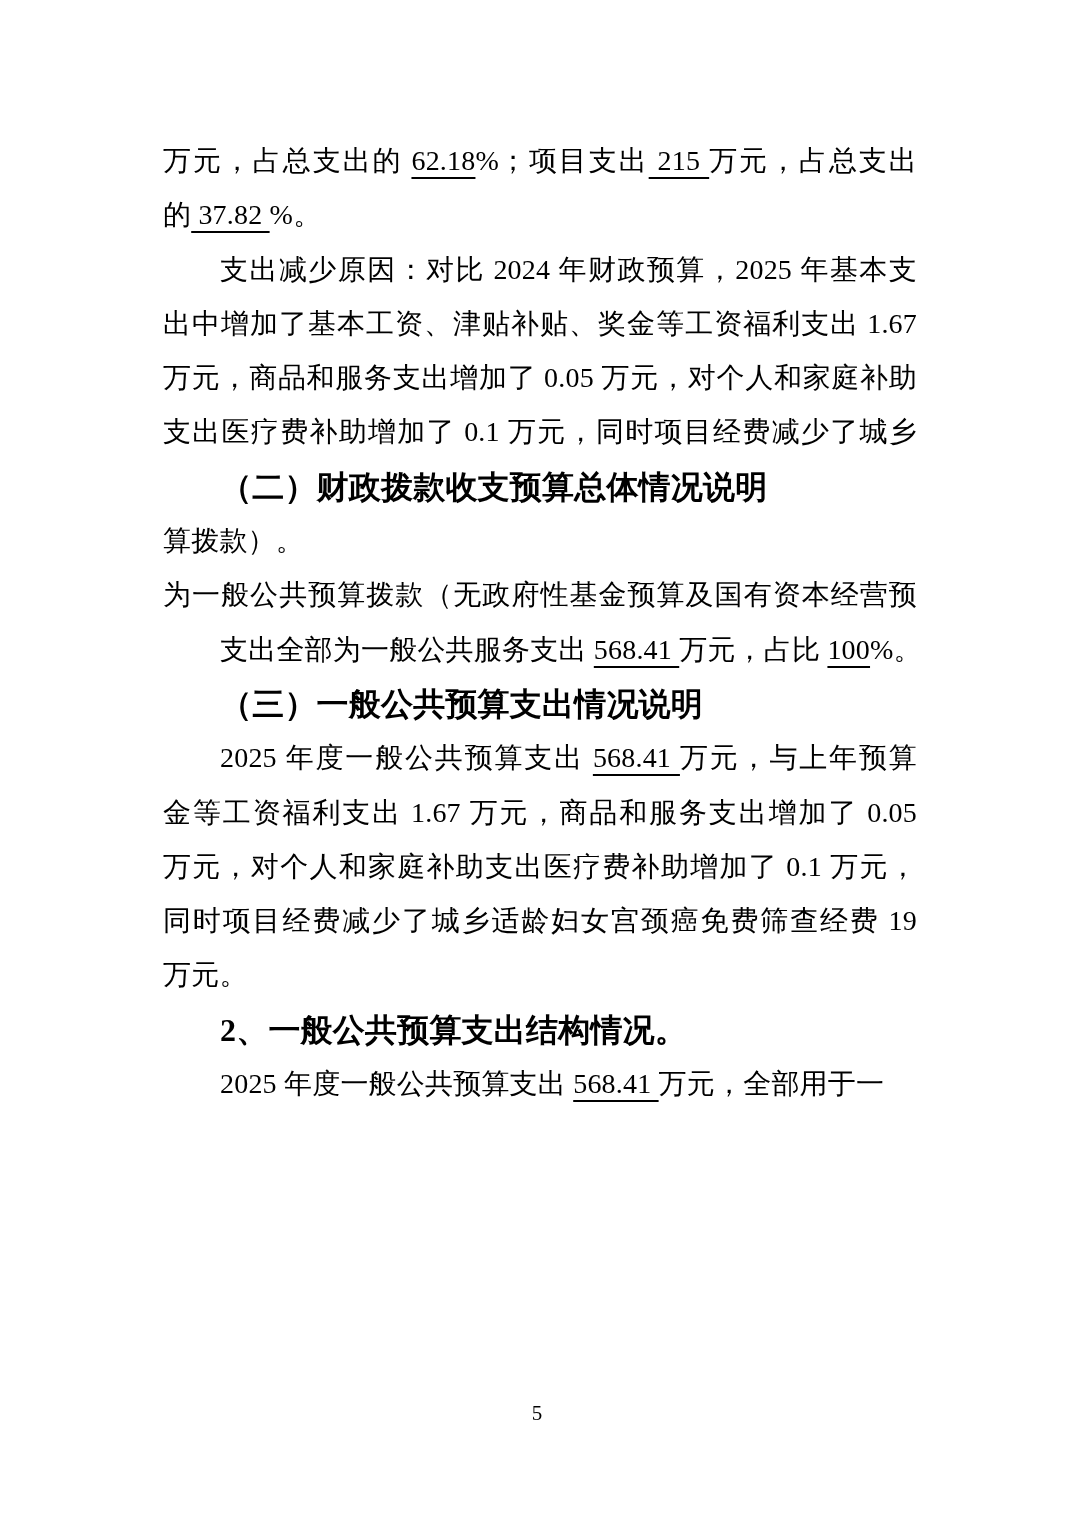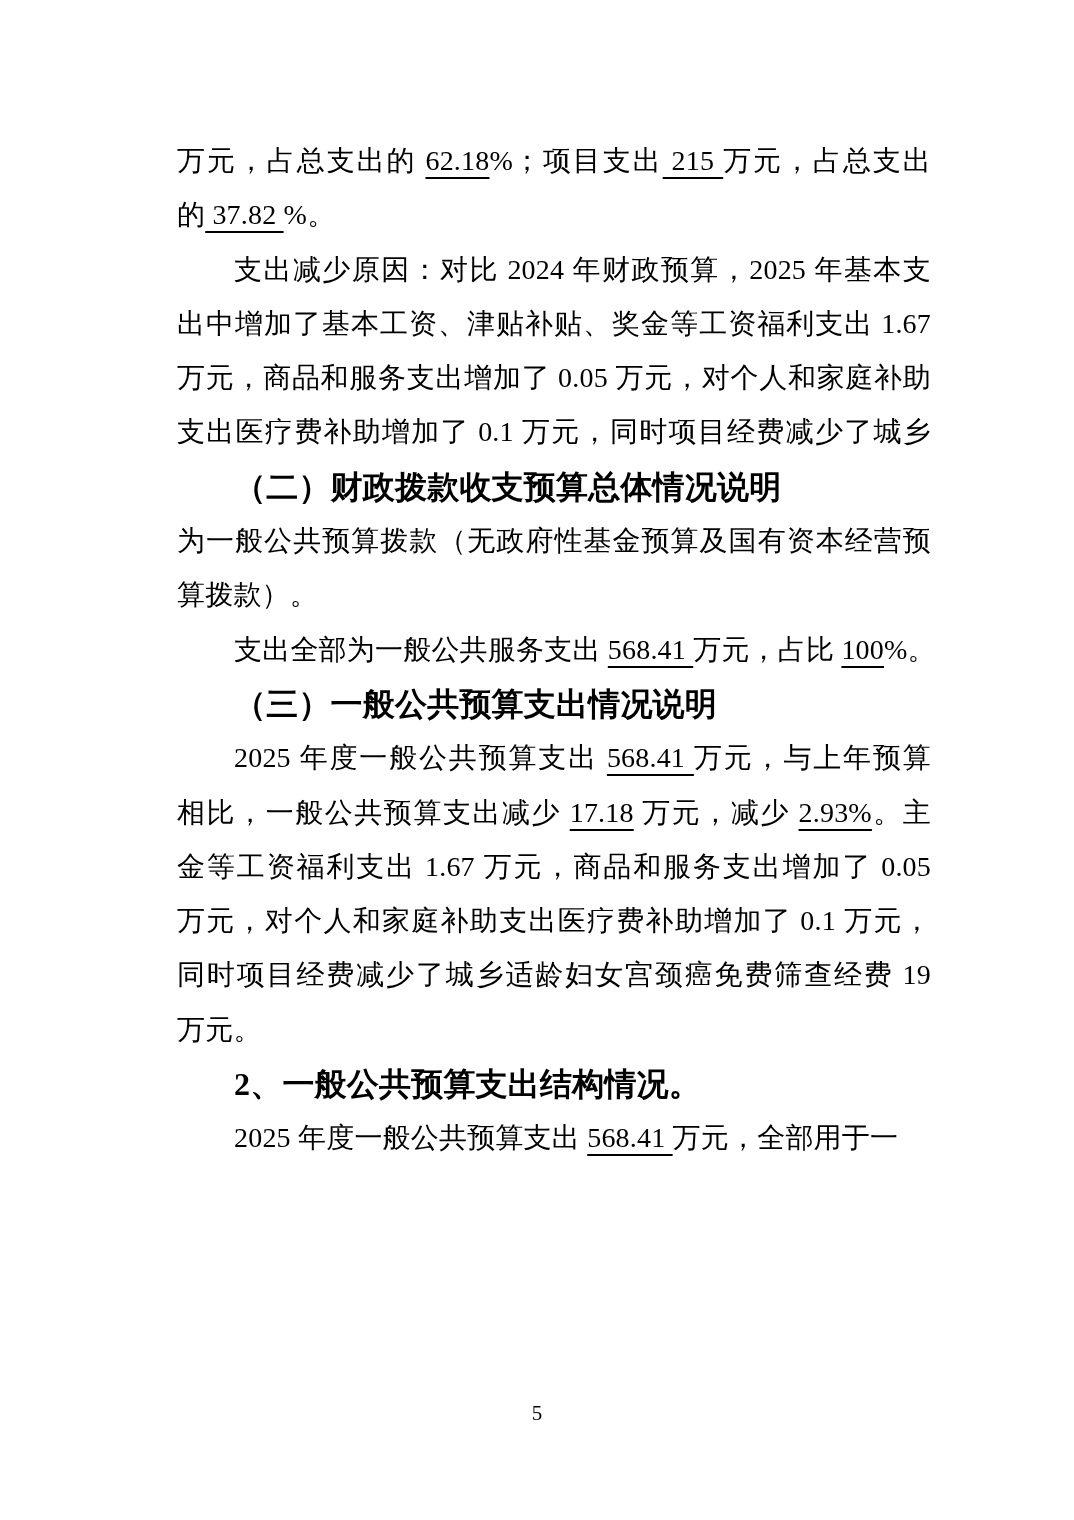--- a/index.html
+++ b/index.html
@@ -7,21 +7,21 @@
     position:relative;
     width:1074px; height:1520px;
     margin:0 auto;
     background:#ffffff;
     color:#000000;
     font-family:"Liberation Serif","DejaVu Serif",serif;
     overflow:hidden;
   }
   .doc {
     position:absolute;
-    left:177px; top:134px;
+    left:163px; top:134px;
     width:754px;
   }
   .block { margin:0; padding:0; }
   .line {
     height:54.3px;
     line-height:54.3px;
     font-size:28px;
     letter-spacing:0.2px;
     text-align:justify;
     text-align-last:left;
@@ -59,32 +59,31 @@
       <div class="block body">
         <div class="line indent jl"><span>支出减少原因：对比 2024 年财政预算，2025 年基本支</span></div>
         <div class="line jl"><span>出中增加了基本工资、津贴补贴、奖金等工资福利支出 1.67</span></div>
         <div class="line jl"><span>万元，商品和服务支出增加了 0.05 万元，对个人和家庭补助</span></div>
         <div class="line jl"><span>支出医疗费补助增加了 0.1 万元，同时项目经费减少了城乡</span></div>
       </div>
       <div class="block heading">
         <div class="line indent"><span>（二）财政拨款收支预算总体情况说明</span></div>
       </div>
       <div class="block body">
+        <div class="line"><span>算拨款）。</span></div>
         <div class="line jl"><span>为一般公共预算拨款（无政府性基金预算及国有资本经营预</span></div>
-        <div class="line"><span>算拨款）。</span></div>
       </div>
       <div class="block body">
         <div class="line indent"><span>支出全部为一般公共服务支出 </span><span class="u">568.41 </span><span>万元，占比 </span><span class="u">100</span><span>%。</span></div>
       </div>
       <div class="block heading">
         <div class="line indent"><span>（三）一般公共预算支出情况说明</span></div>
       </div>
       <div class="block body">
         <div class="line indent jl"><span>2025 年度一般公共预算支出 </span><span class="u">568.41 </span><span>万元，与上年预算</span></div>
-        <div class="line jl"><span>相比，一般公共预算支出减少 </span><span class="u">17.18</span><span> 万元，减少 </span><span class="u">2.93%</span><span>。主</span></div>
         <div class="line jl"><span>金等工资福利支出 1.67 万元，商品和服务支出增加了 0.05</span></div>
         <div class="line jl"><span>万元，对个人和家庭补助支出医疗费补助增加了 0.1 万元，</span></div>
         <div class="line jl"><span>同时项目经费减少了城乡适龄妇女宫颈癌免费筛查经费 19</span></div>
         <div class="line"><span>万元。</span></div>
       </div>
       <div class="block heading">
         <div class="line indent"><span>2、一般公共预算支出结构情况。</span></div>
       </div>
       <div class="block body">
         <div class="line indent"><span>2025 年度一般公共预算支出 </span><span class="u">568.41 </span><span>万元，全部用于一</span></div>

